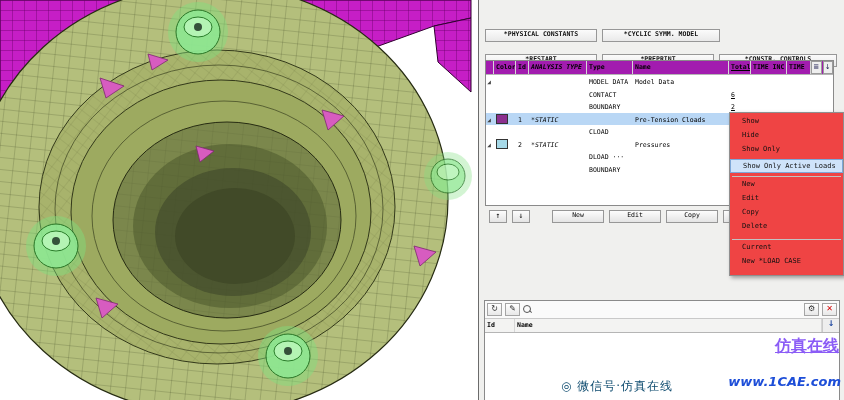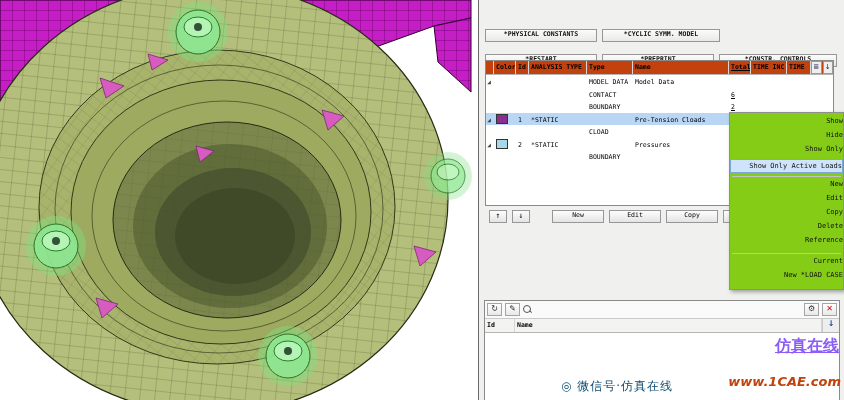--- a/index.html
+++ b/index.html
@@ -12,50 +12,50 @@
          background:#f0f0ee;border-left:1px solid #6b6b6b;box-sizing:border-box;}
   .btnrow{position:absolute;left:6px;display:flex;gap:5px;}
   .pbtn{width:112px;height:13px;line-height:12px;text-align:center;
         font:bold 6.5px "DejaVu Sans Mono",monospace;color:#111;
         background:linear-gradient(#fbfbfb,#e9e9e9);border:1px solid #979797;
         box-sizing:border-box;white-space:nowrap;overflow:hidden;}
   .pbtn.wide{width:118px;}
   
   #loadtable{position:absolute;left:6px;top:60px;width:349px;height:146px;
              background:#fff;border:1px solid #8a8a8a;box-sizing:border-box;overflow:hidden;}
-  .thead{display:flex;height:13px;background:#c2410c;border-bottom:1px solid #b5b5b5;
+  .thead{display:flex;height:13px;background:#a21caf;border-bottom:1px solid #b5b5b5;
          font:bold 6.5px "DejaVu Sans Mono",monospace;color:#000;justify-content:space-between;}
   .thead .c{border-right:1px solid #d6d6d6;}
   .trow{display:flex;height:12.5px;font:6.5px "DejaVu Sans Mono",monospace;color:#000;align-items:center;}
   .trow.sel{background:#b9d7f5;}
   .c{box-sizing:border-box;padding:2px 1px 0 2px;white-space:nowrap;overflow:hidden;}
   .cExp{width:8px;padding-left:1px;color:#444;}
   .cColor{width:22px;}
   .cId{width:13px;}
-  .cAn{width:58px;}
+  .cAn{width:58px;font-style:italic;}
   .cType{width:46px;}
   .cName{width:96px;}
   .cTotal{width:22px;text-decoration:underline;}
   .cTinc{width:36px;}
   .cTime{width:24px;}
   .cIcons{width:22px;display:flex;gap:1px;padding:0;}
   .swatch{display:inline-block;width:10px;height:8px;border:1px solid #333;margin-top:1px;}
   .hicon{font:7px "DejaVu Sans",sans-serif;width:10px;height:11px;line-height:11px;text-align:center;
          border:1px solid #9a9a9a;background:#eee;color:#225;}
   
   #actionrow{position:absolute;left:10px;top:210px;display:flex;gap:5px;align-items:center;}
   .abtn{height:13px;line-height:12px;text-align:center;font:6.5px "DejaVu Sans Mono",monospace;
         background:linear-gradient(#fdfdfd,#e4e4e4);border:1px solid #979797;box-sizing:border-box;}
   .abtn.sq{width:18px;font-size:8px;}
   .abtn.txt{width:52px;}
   .gap{width:12px;}
   
-  #ctxmenu{position:absolute;left:250px;top:112px;width:113px;background:#84cc16;
+  #ctxmenu{position:absolute;left:250px;top:112px;width:113px;background:#ef4444;
            border:1px solid #8f8f8f;box-shadow:2px 2px 4px rgba(0,0,0,.35);
-           padding:4px 0;z-index:50;text-align:right;}
+           padding:4px 0;z-index:50;}
   .mi{height:14px;line-height:14px;padding-left:12px;font:7px "DejaVu Sans Mono",monospace;color:#111;
       white-space:nowrap;overflow:hidden;}
   .mi.hl{background:#cfe3fa;border:1px solid #7da7d8;box-sizing:border-box;line-height:12px;}
   .msep{height:1px;background:#c2c2c2;margin:3px 2px;}
   
   #lowerpanel{position:absolute;left:5px;top:300px;width:356px;height:100px;background:#fff;
               border:1px solid #8a8a8a;box-sizing:border-box;}
   #lowertb{display:flex;align-items:center;height:17px;border-bottom:1px solid #c9c9c9;
            background:#fafafa;padding:0 2px;gap:3px;}
   .tbtn{height:13px;min-width:15px;text-align:center;line-height:12px;
@@ -72,21 +72,21 @@
   .cLId{width:30px;}
   .cLName{flex:1;}
   .cLArrow{width:16px;padding:0;text-align:center;font:bold 8px "DejaVu Sans",sans-serif;color:#16409c;
            background:#eee;border-left:1px solid #c9c9c9;}
   
   #wm-gray{position:absolute;left:82px;top:378px;font:12px "DejaVu Sans",sans-serif;
            color:#0c4a6e;z-index:60;white-space:nowrap;letter-spacing:1px;}
   #wm-red1{position:absolute;right:5px;top:336px;font:bold 16px "DejaVu Sans",sans-serif;
            color:#8b5cf6;z-index:60;text-decoration:underline;}
   #wm-red2{position:absolute;right:3px;top:374px;font:bold 13px "DejaVu Sans",sans-serif;
-           color:#c2410c;z-index:60;font-style:italic;}
+           color:#1d4ed8;z-index:60;font-style:italic;}
 </style>
 </head>
 <body>
 
 <div id="stage">
 
   <div id="viewport">
     <svg width="478" height="400" viewBox="0 0 478 400">
       <defs>
         <pattern id="pm" width="12" height="10" patternUnits="userSpaceOnUse">
@@ -258,20 +258,31 @@
         <span class="c cName">Pressures</span>
         <span class="c cTotal"></span>
           <span class="c cTinc"></span>
           <span class="c cTime"></span>
       </div>
       <div class="trow">
         <span class="c cExp"></span>
           <span class="c cColor"></span>
           <span class="c cId"></span>
           <span class="c cAn"></span>
+        <span class="c cType">DLOAD ···</span>
+        <span class="c cName"></span>
+        <span class="c cTotal">5</span>
+        <span class="c cTinc"></span>
+          <span class="c cTime"></span>
+      </div>
+      <div class="trow">
+        <span class="c cExp"></span>
+          <span class="c cColor"></span>
+          <span class="c cId"></span>
+          <span class="c cAn"></span>
         <span class="c cType">BOUNDARY</span>
         <span class="c cName"></span>
         <span class="c cTotal">4</span>
         <span class="c cTinc"></span>
           <span class="c cTime"></span>
       </div>
     </div>
 
     <div id="actionrow">
       <div class="abtn sq">↑</div>
@@ -286,21 +297,20 @@
     <div id="ctxmenu">
       <div class="mi">Show</div>
       <div class="mi">Hide</div>
       <div class="mi">Show Only</div>
       <div class="mi hl">Show Only Active Loads</div>
       <div class="msep"></div>
       <div class="mi">New</div>
       <div class="mi">Edit</div>
       <div class="mi">Copy</div>
       <div class="mi">Delete</div>
-      <div class="mi">Reference</div>
       <div class="msep"></div>
       <div class="mi">Current</div>
       <div class="mi">New *LOAD CASE</div>
     </div>
 
     <div id="lowerpanel">
       <div id="lowertb">
         <div class="tbtn">↻</div>
         <div class="tbtn">✎</div>
         <span class="lens"></span>

